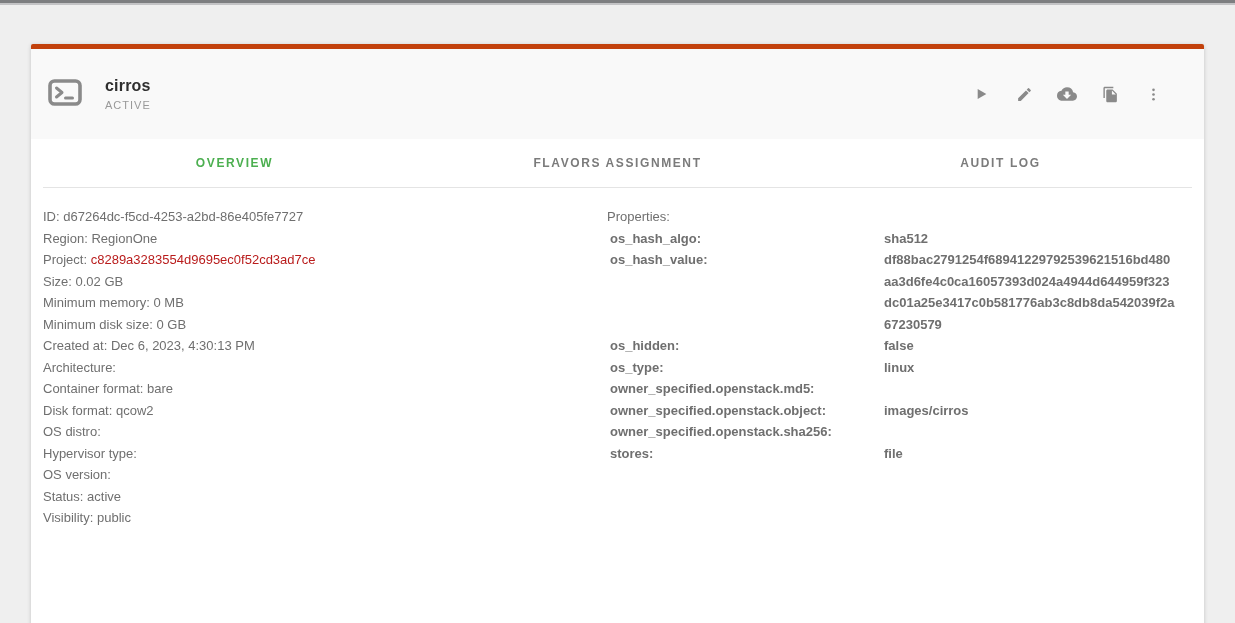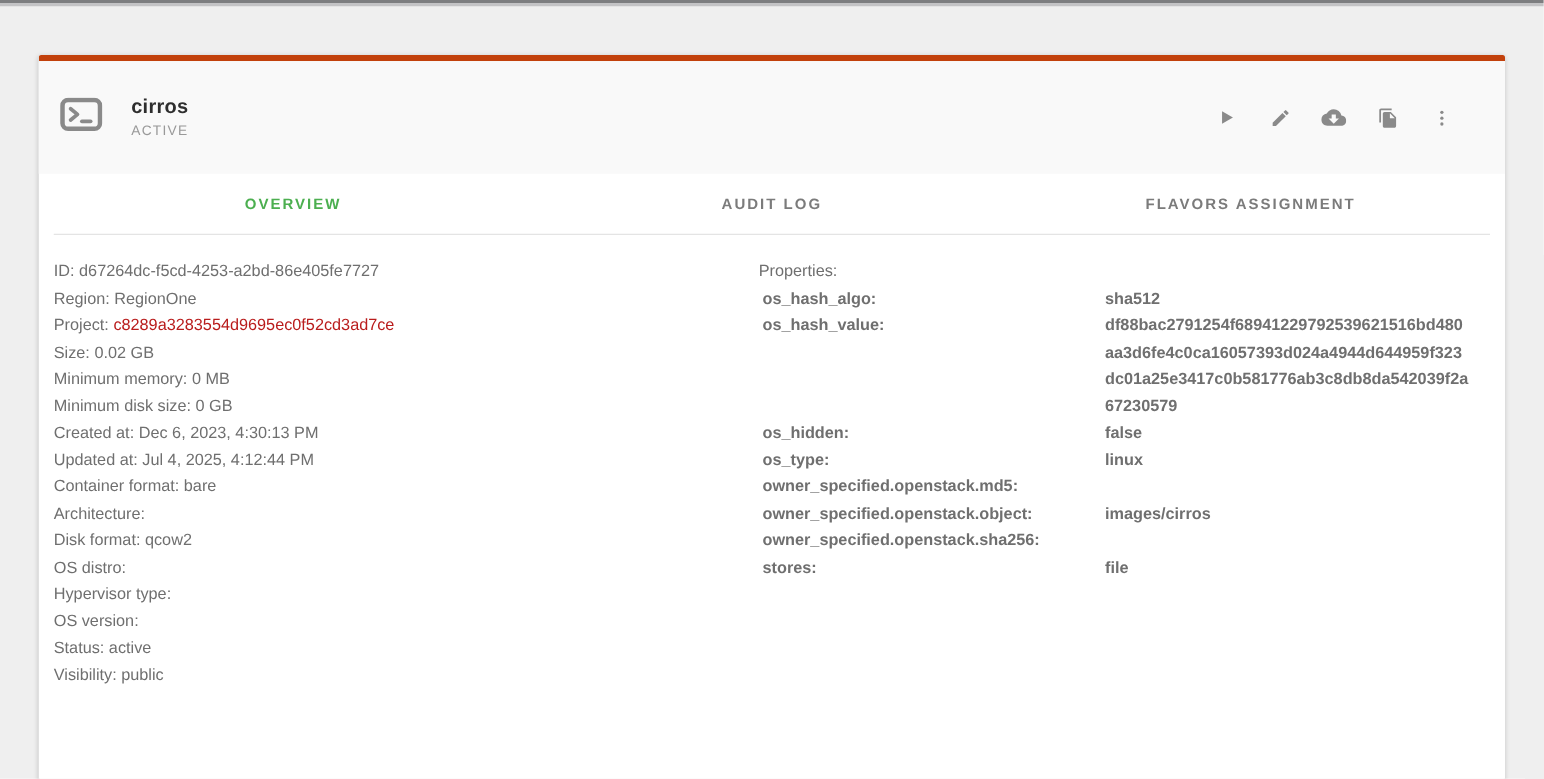--- a/index.html
+++ b/index.html
@@ -152,36 +152,35 @@
               <circle cx="12" cy="12" r="2.1"></circle>
               <circle cx="12" cy="19.5" r="2.1"></circle>
             </svg>
         </span>
       </button>
     </div>
   </div>
 
   <div class="tabs">
       <div class="tab active">OVERVIEW</div>
+      <div class="tab">FLAVORS ASSIGNMENT</div>
       <div class="tab">AUDIT LOG</div>
-      <div class="tab">FLAVORS ASSIGNMENT</div>
     </div>
 
   <div class="content">
     <div class="left-col">
         <div class="detail-line"><span>ID:</span> <span>d67264dc-f5cd-4253-a2bd-86e405fe7727</span></div>
         <div class="detail-line"><span>Region:</span> <span>RegionOne</span></div>
         <div class="detail-line"><span>Project:</span> <span class="green-link">c8289a3283554d9695ec0f52cd3ad7ce</span></div>
         <div class="detail-line"><span>Size:</span> <span>0.02 GB</span></div>
         <div class="detail-line"><span>Minimum memory:</span> <span>0 MB</span></div>
         <div class="detail-line"><span>Minimum disk size:</span> <span>0 GB</span></div>
         <div class="detail-line"><span>Created at:</span> <span>Dec 6, 2023, 4:30:13 PM</span></div>
-        <div class="detail-line"><span>Updated at:</span> <span>Jul 4, 2025, 4:12:44 PM</span></div>
+        <div class="detail-line"><span>Architecture:</span> <span></span></div>
         <div class="detail-line"><span>Container format:</span> <span>bare</span></div>
-        <div class="detail-line"><span>Architecture:</span> <span></span></div>
         <div class="detail-line"><span>Disk format:</span> <span>qcow2</span></div>
         <div class="detail-line"><span>OS distro:</span> <span></span></div>
         <div class="detail-line"><span>Hypervisor type:</span> <span></span></div>
         <div class="detail-line"><span>OS version:</span> <span></span></div>
         <div class="detail-line"><span>Status:</span> <span>active</span></div>
         <div class="detail-line"><span>Visibility:</span> <span>public</span></div>
       </div>
     <div class="right-block">
       <div class="props-title">Properties:</div>
       <div class="props-grid">

